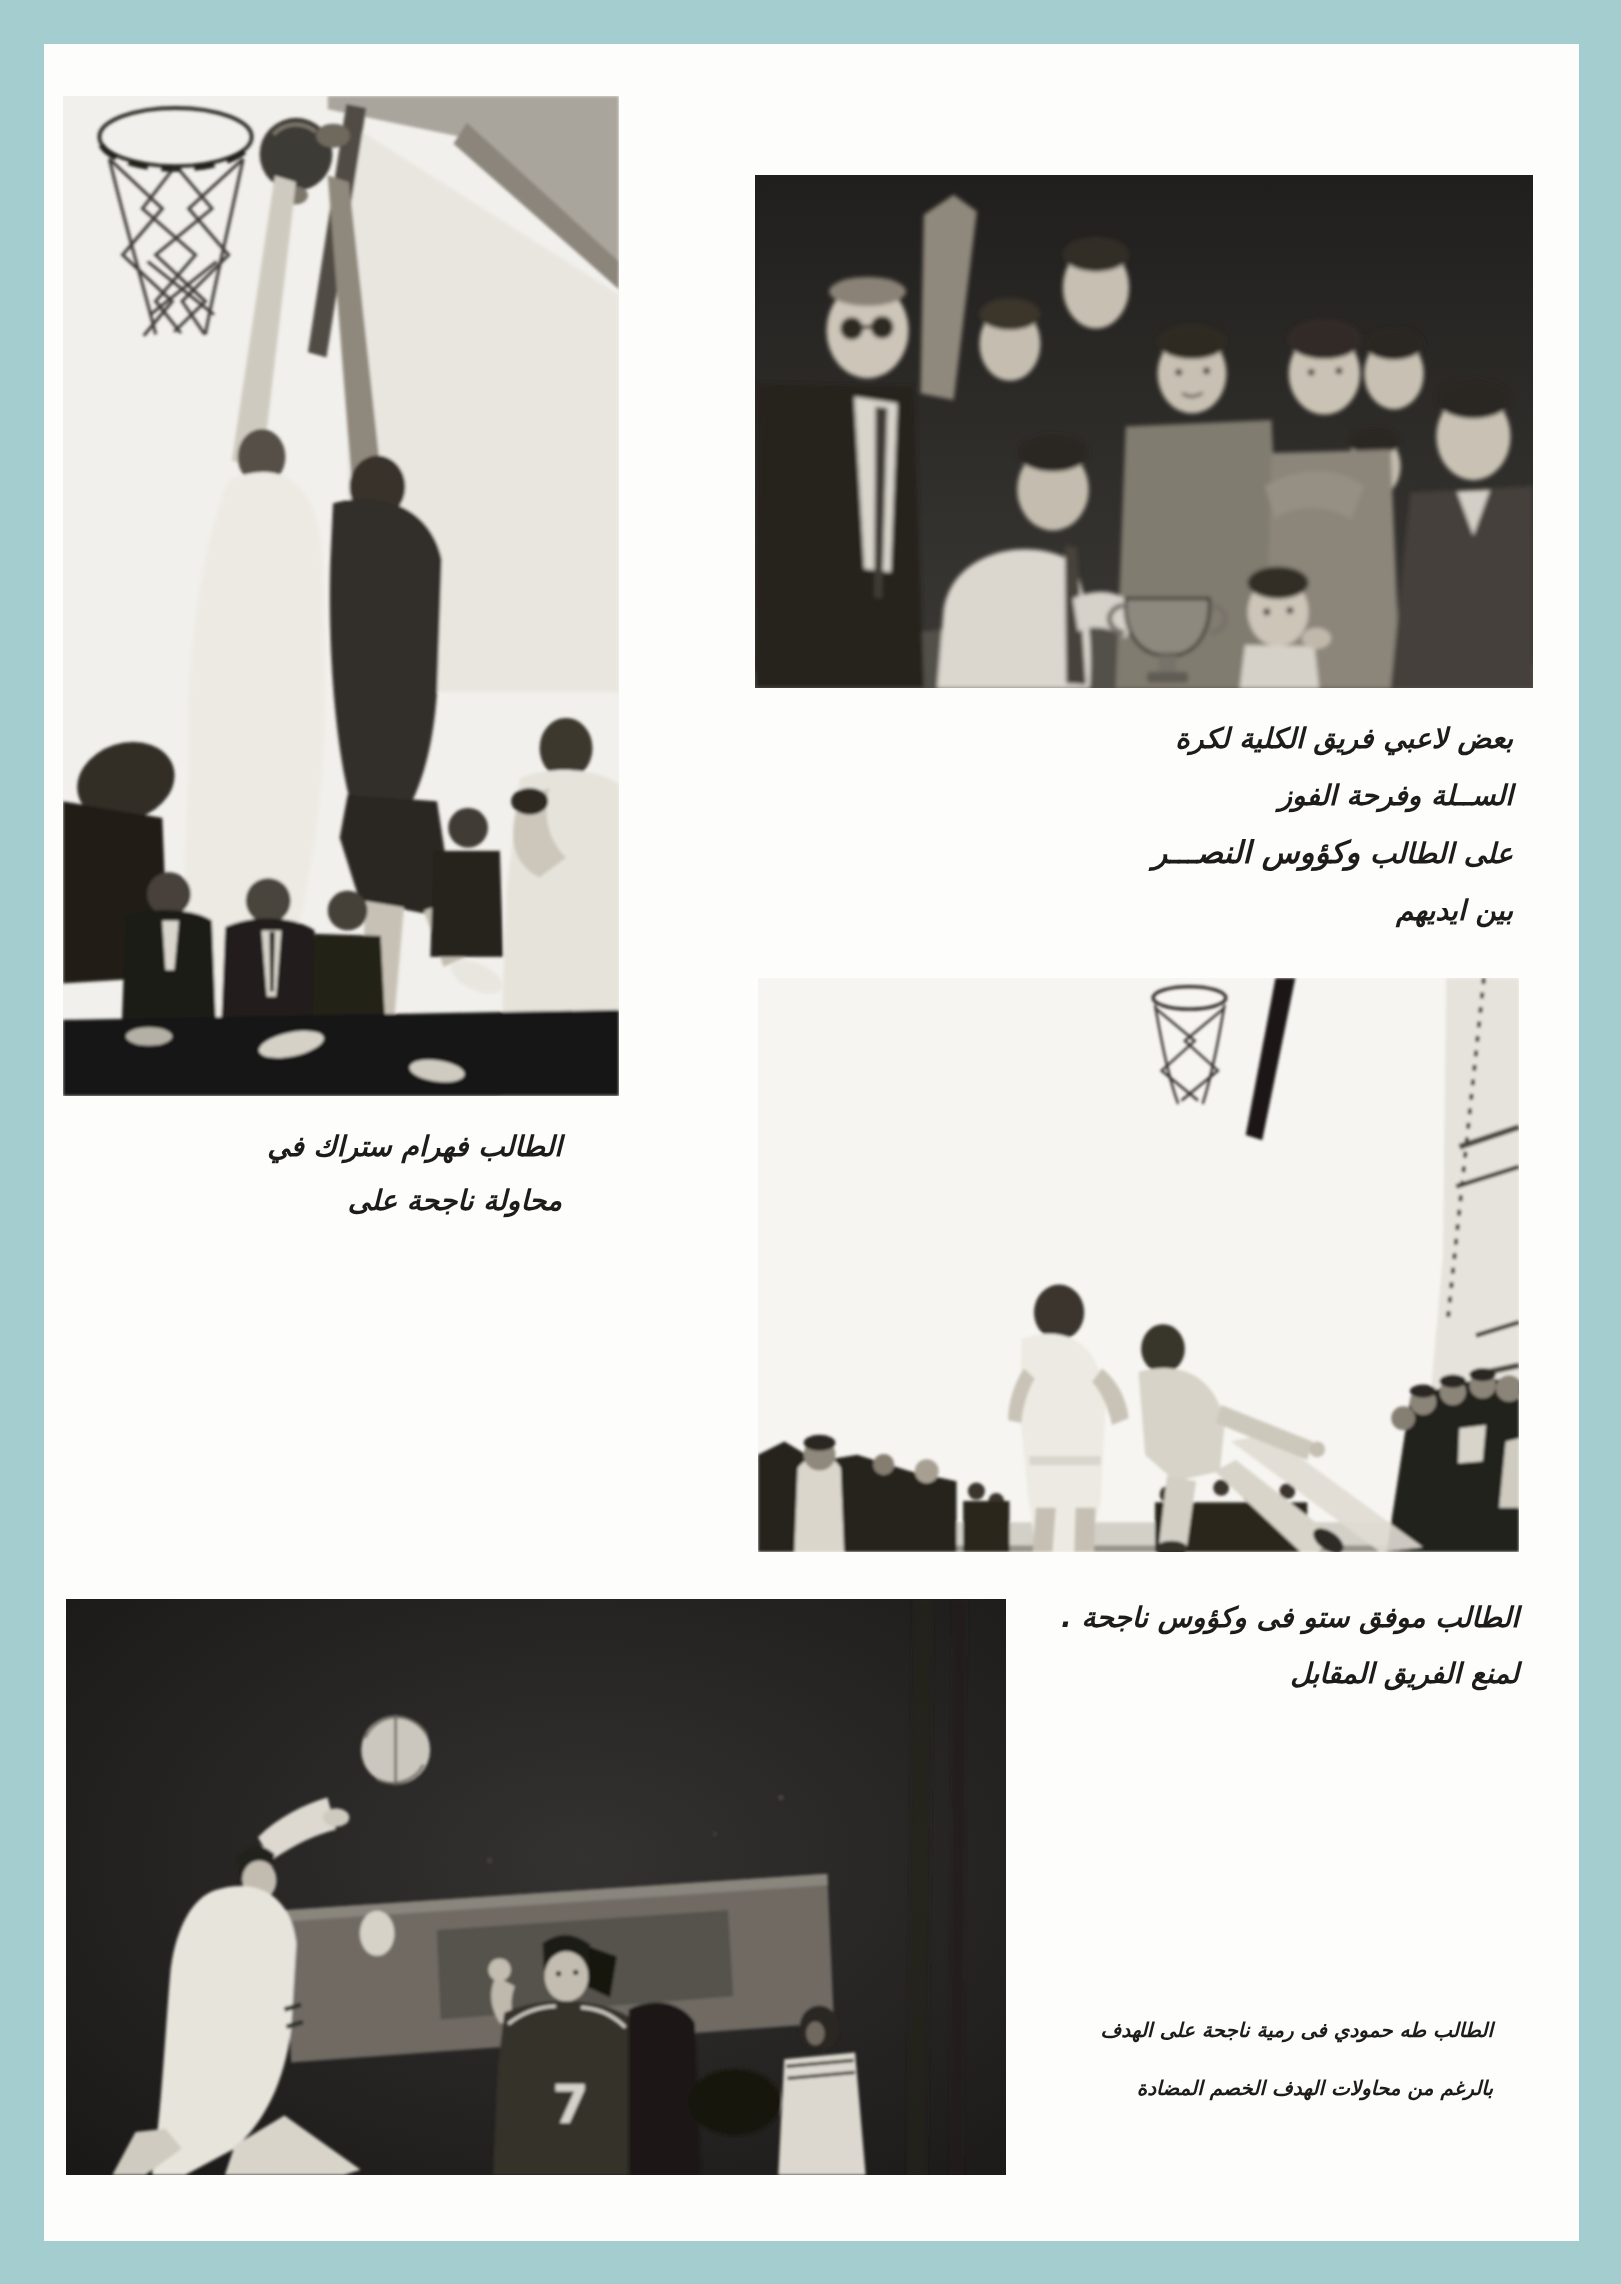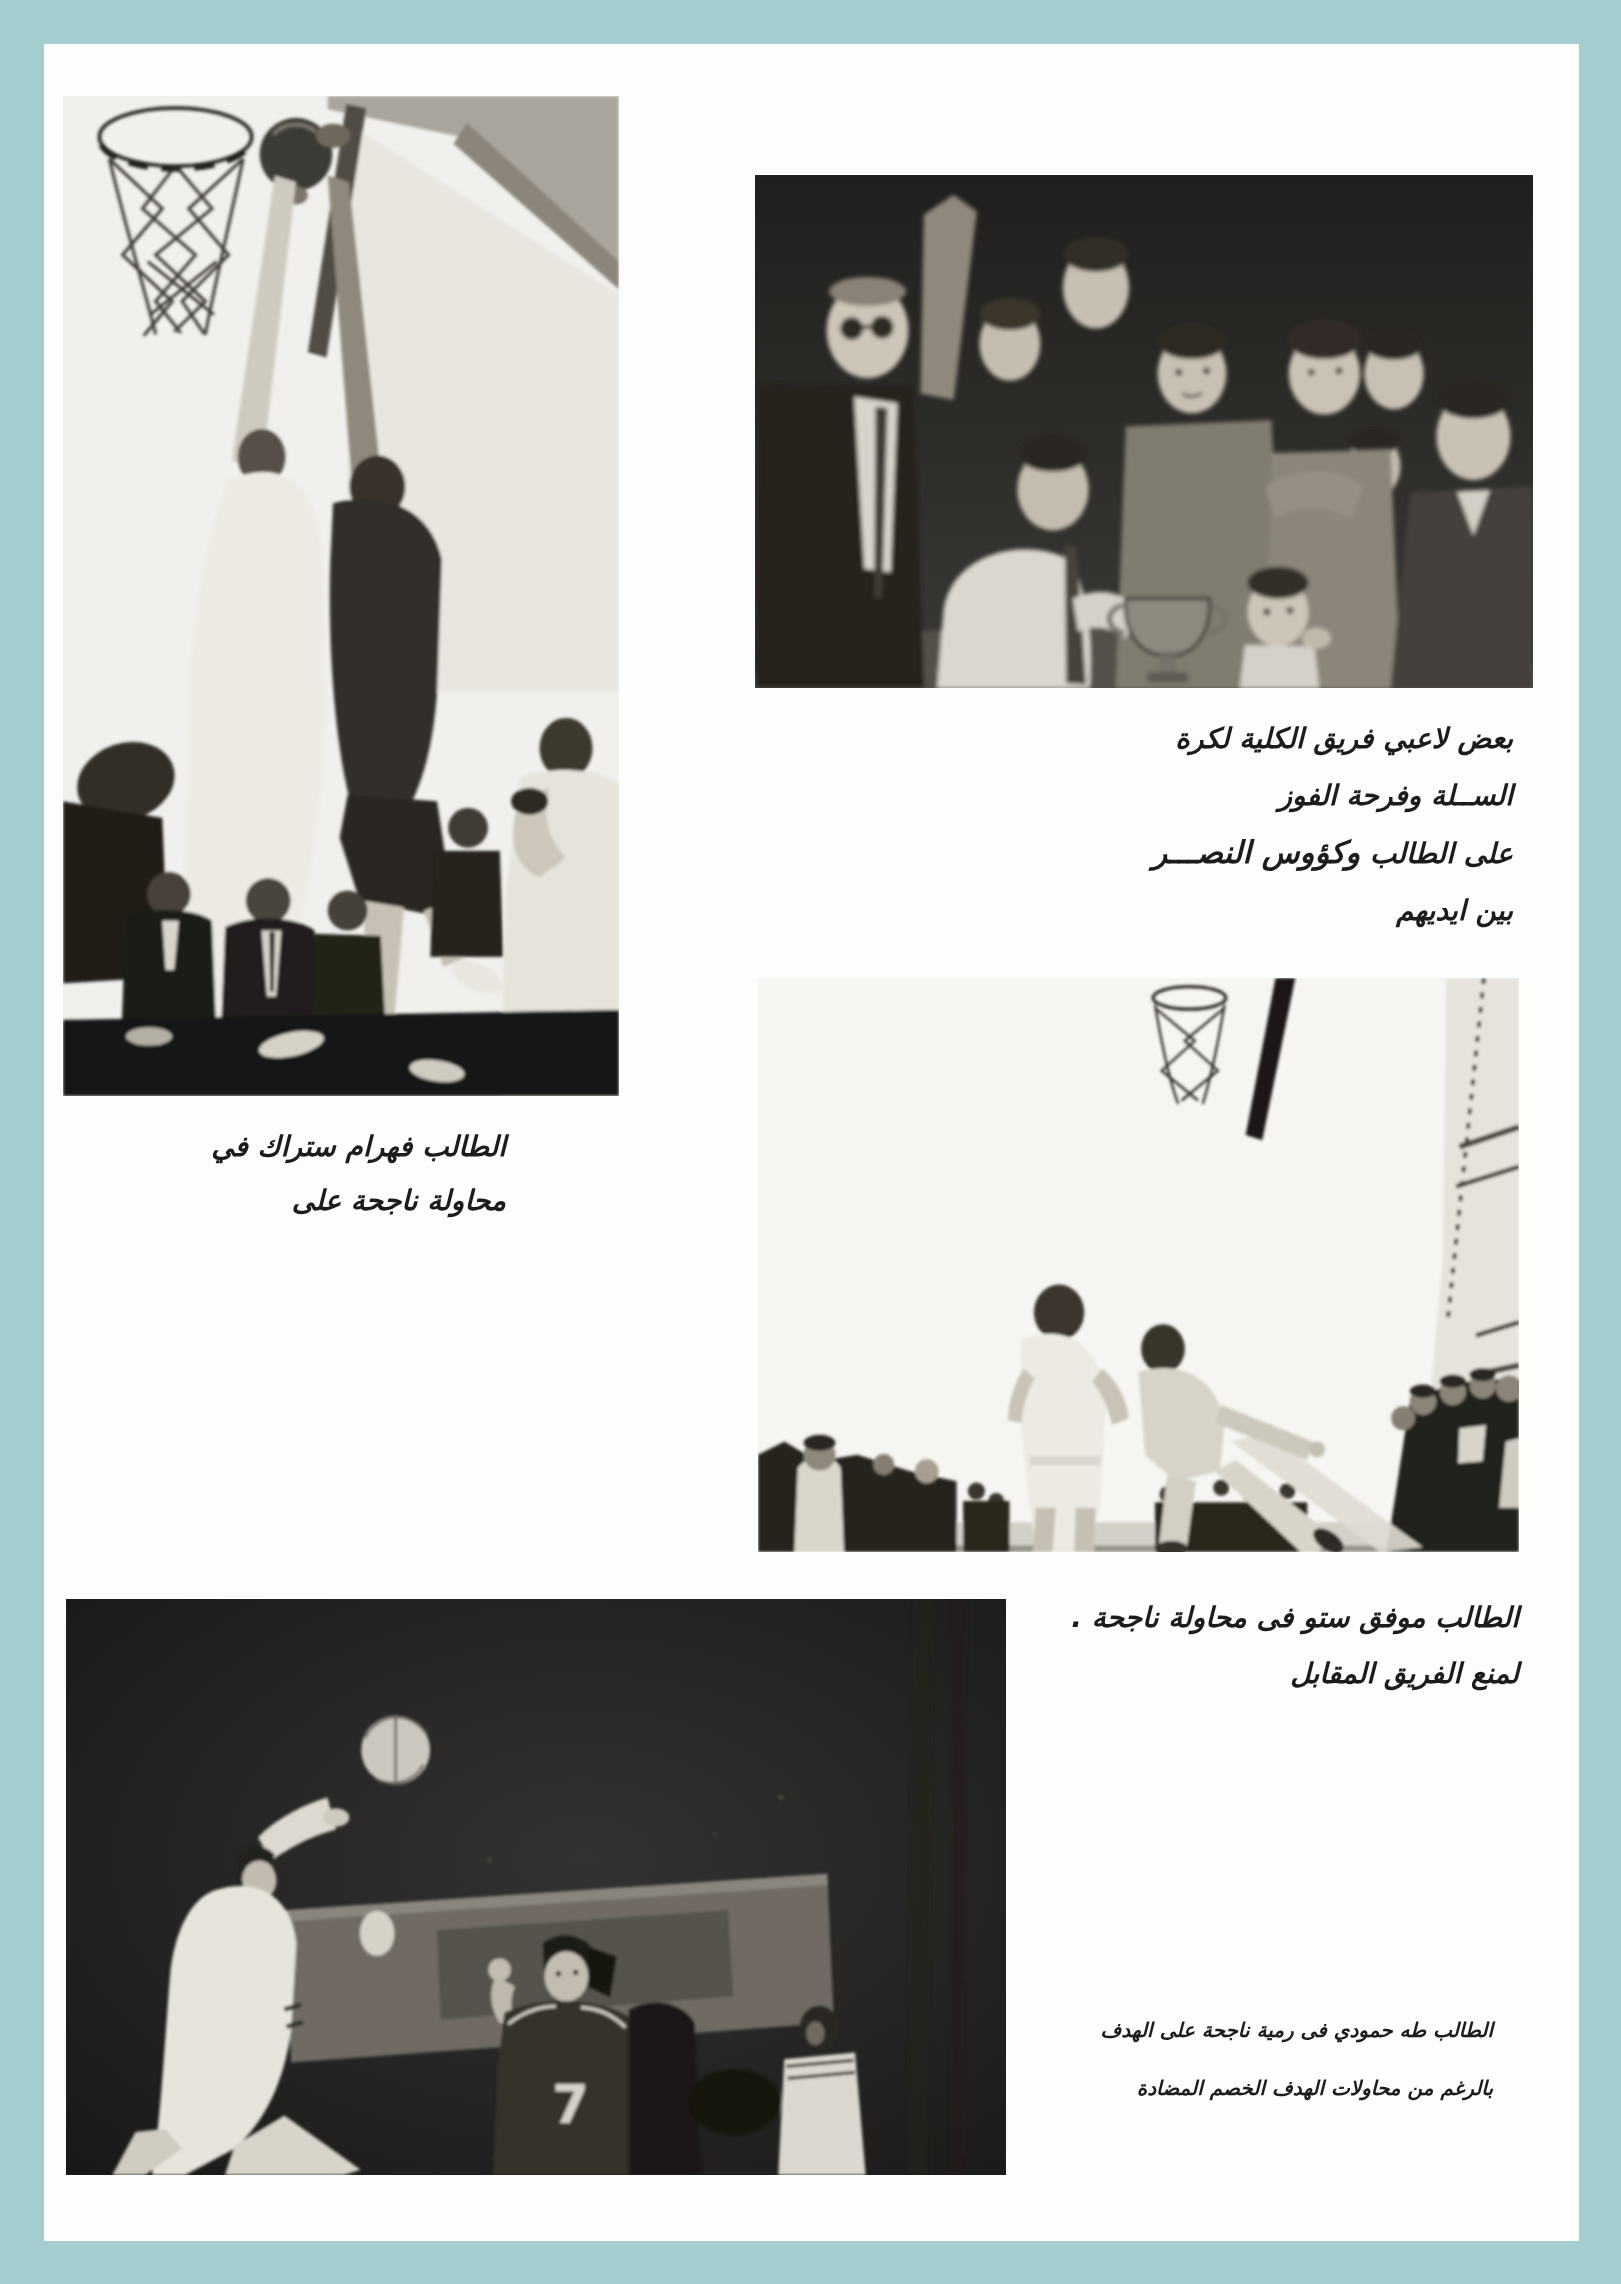--- a/index.html
+++ b/index.html
@@ -14,21 +14,21 @@
     background:#fdfdfc;
   }
   .photo{position:absolute;overflow:hidden;}
   .photo svg{display:block;width:100%;height:100%;}
   .caption{
     position:absolute;direction:rtl;text-align:right;
     font-weight:700;color:#1e1c1a;font-style:italic;
   }
   .caption .ln{display:block;}
   #caption-team    {right:109px; top:710px; width:397px; font-size:28px; line-height:57px;}
-  #caption-rebound {right:1116px;top:1120px; width:357px; font-size:28px; line-height:54px;}
+  #caption-rebound {right:1060px;top:1120px; width:357px; font-size:28px; line-height:54px;}
   #caption-block   {right:103px; top:1590px; width:490px; font-size:28px; line-height:56px;}
   #caption-night   {right:129px; top:2001px; width:430px; font-size:20px; line-height:58px;}
   .xbold{font-weight:900;font-size:31px;}
 </style>
 </head>
 <body>
 
 <div class="paper"></div>
 
 <div class="photo" id="photo-rebound" style="left:63px;top:96px;width:556px;height:1000px;">
@@ -338,20 +338,20 @@
     <span class="xbold">وكؤوس النصـــر</span>
     <span>بين ايديهم</span>
   </span>
 </div>
 
 <div class="caption" id="caption-rebound">
   <span class="ln">الطالب فهرام ستراك في محاولة ناجحة على</span>
 </div>
 
 <div class="caption" id="caption-block">
-  <span class="ln">الطالب موفق ستو فى محاولة ناجحة . لمنع الفريق المقابل</span>
+  <span class="ln">الطالب موفق ستو فى وكؤوس ناجحة . لمنع الفريق المقابل</span>
 </div>
 
 <div class="caption" id="caption-night">
   <span class="ln">الطالب طه حمودي فى رمية ناجحة على الهدف</span>
   <span class="ln">بالرغم من محاولات الهدف الخصم المضادة</span>
 </div>
 
 
 </body></html>

